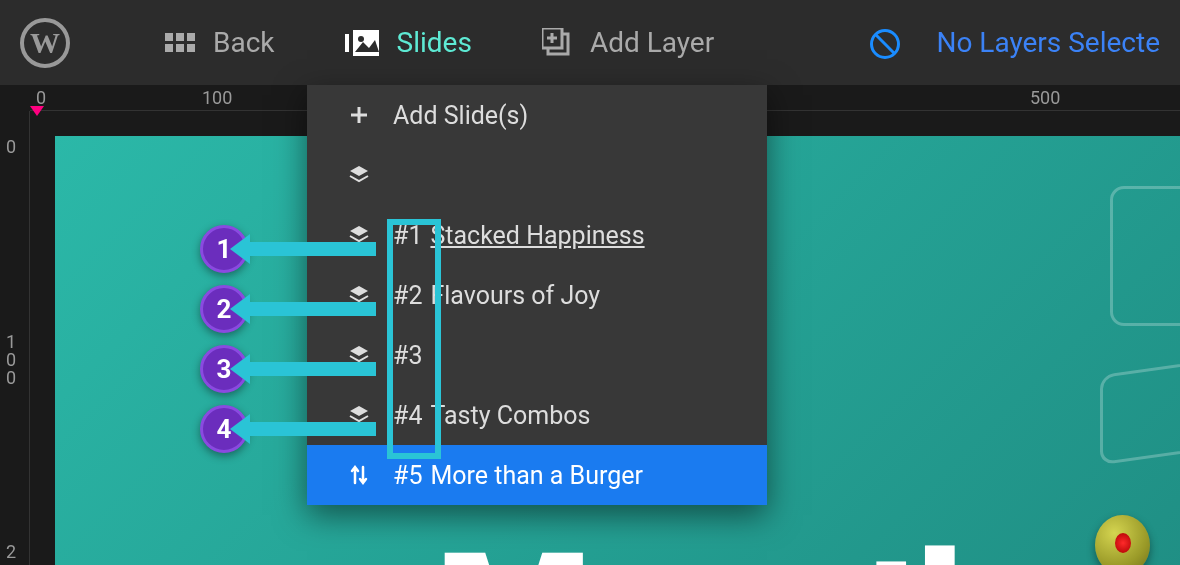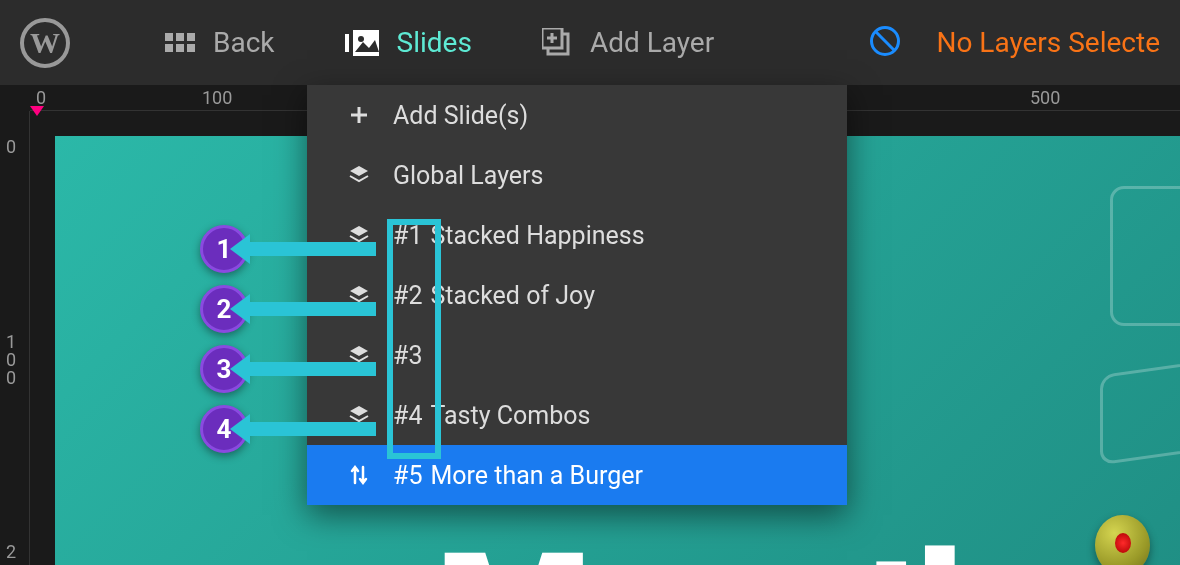--- a/index.html
+++ b/index.html
@@ -51,23 +51,23 @@
       gap: 3px;
     }
     .grid-icon span { background: #aaa; }
 
     .slides-icon svg, .addlayer-icon svg, .plus-icon svg, .layers-icon svg, .swap-icon svg { display: block; }
 
     .toolbar-spacer { flex: 1; }
 
     .no-layers {
       display: flex;
-      align-items: flex-start;
+      align-items: flex-end;
       gap: 36px;
-      color: #f97316;
+      color: #3b82f6;
       font-size: 28px;
     }
     .circle-slash {
       width: 30px;
       height: 30px;
       border: 3px solid #1a8cff;
       border-radius: 50%;
       position: relative;
     }
     .circle-slash::after {
@@ -164,21 +164,21 @@
       width:16px; height:20px;
       border-radius: 50%;
       background: radial-gradient(circle, #ff2a2a 0%, #a00 100%);
     }
 
     
     .dropdown {
       position: absolute;
       left: 307px;
       top: 85px;
-      width: 540px;
+      width: 460px;
       background: #383838;
       color: #ddd;
       font-size: 25px;
       z-index: 10;
       box-shadow: 0 10px 30px rgba(0,0,0,0.5);
     }
     .dropdown-item {
       display: flex;
       align-items: center;
       gap: 22px;
@@ -326,42 +326,41 @@
     </span>
     <span>Add Slide(s)</span>
   </div>
   <div class="dropdown-item">
     <span class="dropdown-icon layers-icon">
       <svg width="22" height="22" viewBox="0 0 22 22">
           <path d="M11 2 L20 7 L11 12 L2 7 Z" fill="#ddd"></path>
           <path d="M2 12 L11 17 L20 12" fill="none" stroke="#ddd" stroke-width="2"></path>
         </svg>
     </span>
-    <span>Global Layers</span>
   </div>
 
   <div class="dropdown-item">
     <span class="dropdown-icon layers-icon">
       <svg width="22" height="22" viewBox="0 0 22 22">
           <path d="M11 2 L20 7 L11 12 L2 7 Z" fill="#ddd"></path>
           <path d="M2 12 L11 17 L20 12" fill="none" stroke="#ddd" stroke-width="2"></path>
         </svg>
     </span>
     <span>#1</span>
-    <span style="margin-left:-14px;">Stacked Happiness</span>
+    <span style="margin-left:-14px;text-decoration:underline;">Stacked Happiness</span>
   </div>
   <div class="dropdown-item">
     <span class="dropdown-icon layers-icon">
       <svg width="22" height="22" viewBox="0 0 22 22">
           <path d="M11 2 L20 7 L11 12 L2 7 Z" fill="#ddd"></path>
           <path d="M2 12 L11 17 L20 12" fill="none" stroke="#ddd" stroke-width="2"></path>
         </svg>
     </span>
     <span>#2</span>
-    <span style="margin-left:-14px;">Stacked of Joy</span>
+    <span style="margin-left:-14px;">Flavours of Joy</span>
   </div>
   <div class="dropdown-item">
     <span class="dropdown-icon layers-icon">
       <svg width="22" height="22" viewBox="0 0 22 22">
           <path d="M11 2 L20 7 L11 12 L2 7 Z" fill="#ddd"></path>
           <path d="M2 12 L11 17 L20 12" fill="none" stroke="#ddd" stroke-width="2"></path>
         </svg>
     </span>
     <span>#3</span>
   </div>

